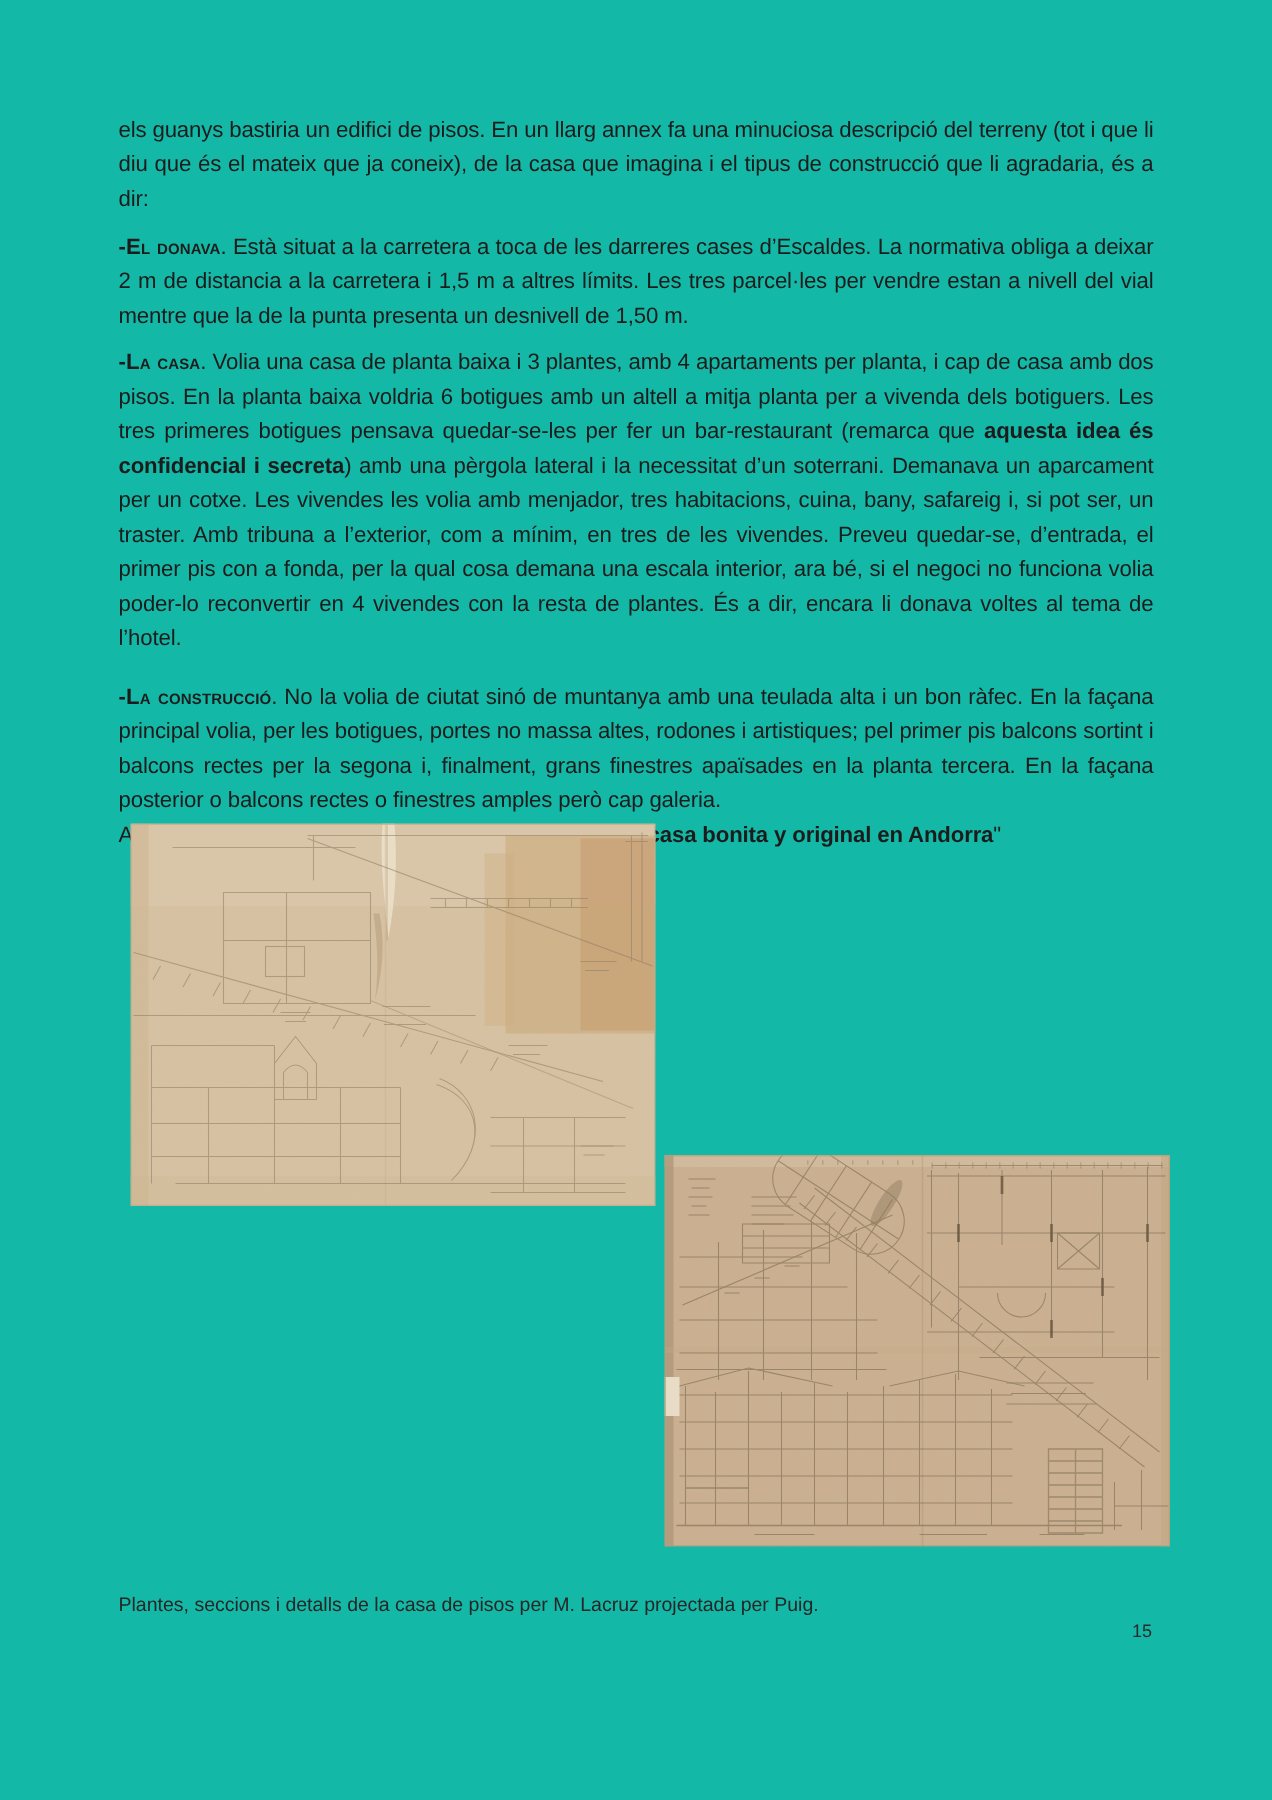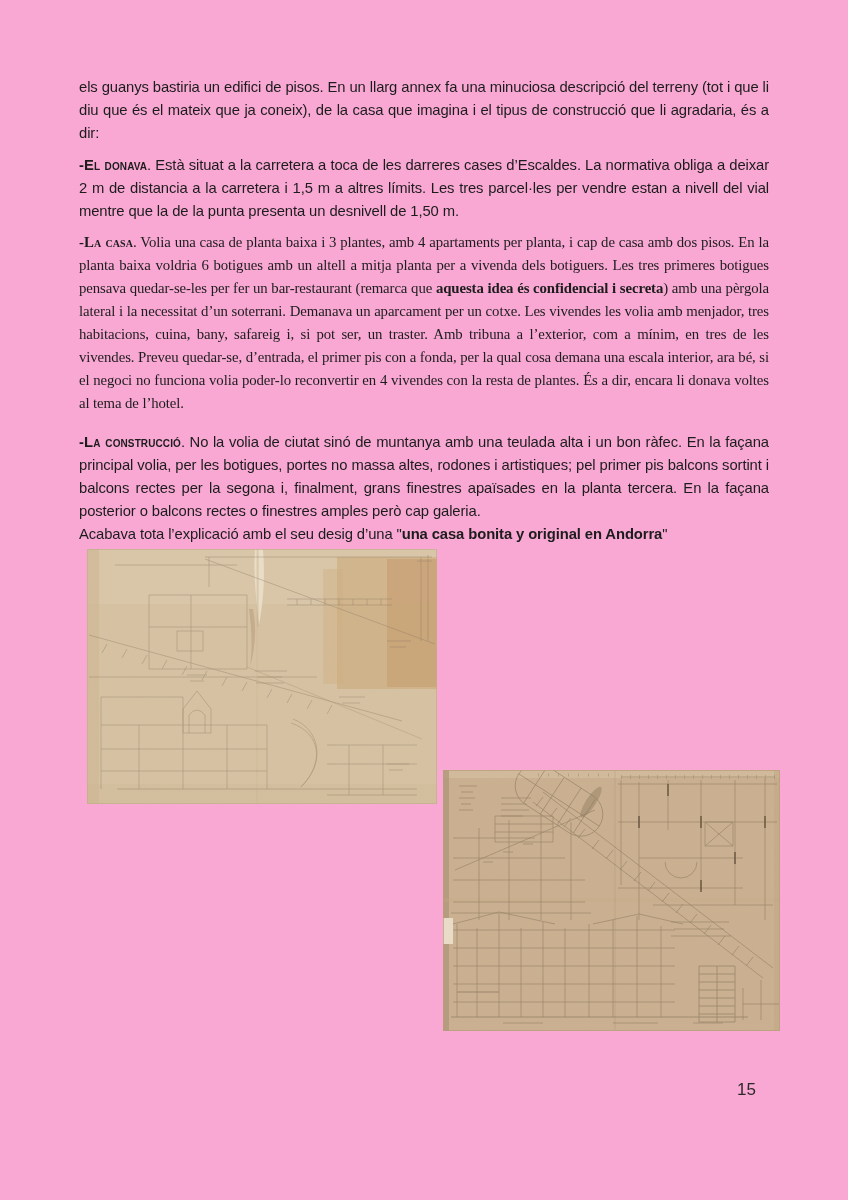--- a/index.html
+++ b/index.html
@@ -1,54 +1,54 @@
 <!DOCTYPE html>
 <html><head>
 <meta charset="utf-8">
 <style>
   html,body{margin:0;padding:0;background:#ffffff;}
   .page{
     position:relative;
     width:848px;height:1200px;
-    background:#f9a8d4;
+    background:#14b8a6;
     font-family:"Liberation Sans", sans-serif;
     color:#1c1c1c;
     overflow:hidden;
   }
   .textcol{
     position:absolute;
     left:79px;top:76px;width:690px;
   }
   .para{
     font-size:14.8px;
     line-height:23px;
     text-align:justify;
     letter-spacing:-0.1px;
     margin:0 0 9px 0;
     color:#1c1c1c;
   }
   .para.terreny{margin-bottom:8px;}
-  .para.casa{margin-bottom:16px;font-family:Liberation Serif, serif;}
+  .para.casa{margin-bottom:16px;}
   .para-label{
     font-weight:700;
     font-variant:small-caps;
     letter-spacing:0.1px;
   }
   .bold{font-weight:700;}
   .figure{position:absolute;}
   .figure svg{display:block;}
   .caption{
     position:absolute;
     left:79px;top:1062px;width:690px;
     font-size:13px;line-height:16px;color:#262626;
   }
   .page-number{
     position:absolute;
-    right:92px;top:1080px;
-    font-size:17px;color:#2a2a2a;
+    right:80px;top:1080px;
+    font-size:12px;color:#2a2a2a;
   }
 </style>
 </head>
 <body>
 
 <div class="page">
 
   <div class="textcol">
     <p class="para"><span>els guanys bastiria un edifici de pisos. En un llarg annex fa una minuciosa descripció del terreny (tot i que li diu que és el mateix que ja coneix), de la casa que imagina i el tipus de construcció que li agradaria, és a dir:</span></p>
 
@@ -170,16 +170,17 @@
       </g>
 
       <g stroke="#63533e" stroke-width="1.8" fill="none" opacity="0.75">
         <path d="M196,46 V58 M258,46 V58 M292,82 V94 M258,110 V122 M322,46 V58 M225,14 V26"></path>
       </g>
       <ellipse cx="148" cy="32" rx="5" ry="18" transform="rotate(33 148 32)" fill="#8d7b60" opacity="0.45"></ellipse>
       <rect x="0.5" y="0.5" width="336" height="260" fill="none" stroke="#b69d7b" stroke-width="1" opacity="0.7"></rect>
     </svg>
   </div>
 
+  <div class="caption">Plantes, seccions i detalls de la casa de pisos per M. Lacruz projectada per Puig.</div>
 
   <div class="page-number">15</div>
 
 </div>
 
 </body></html>

